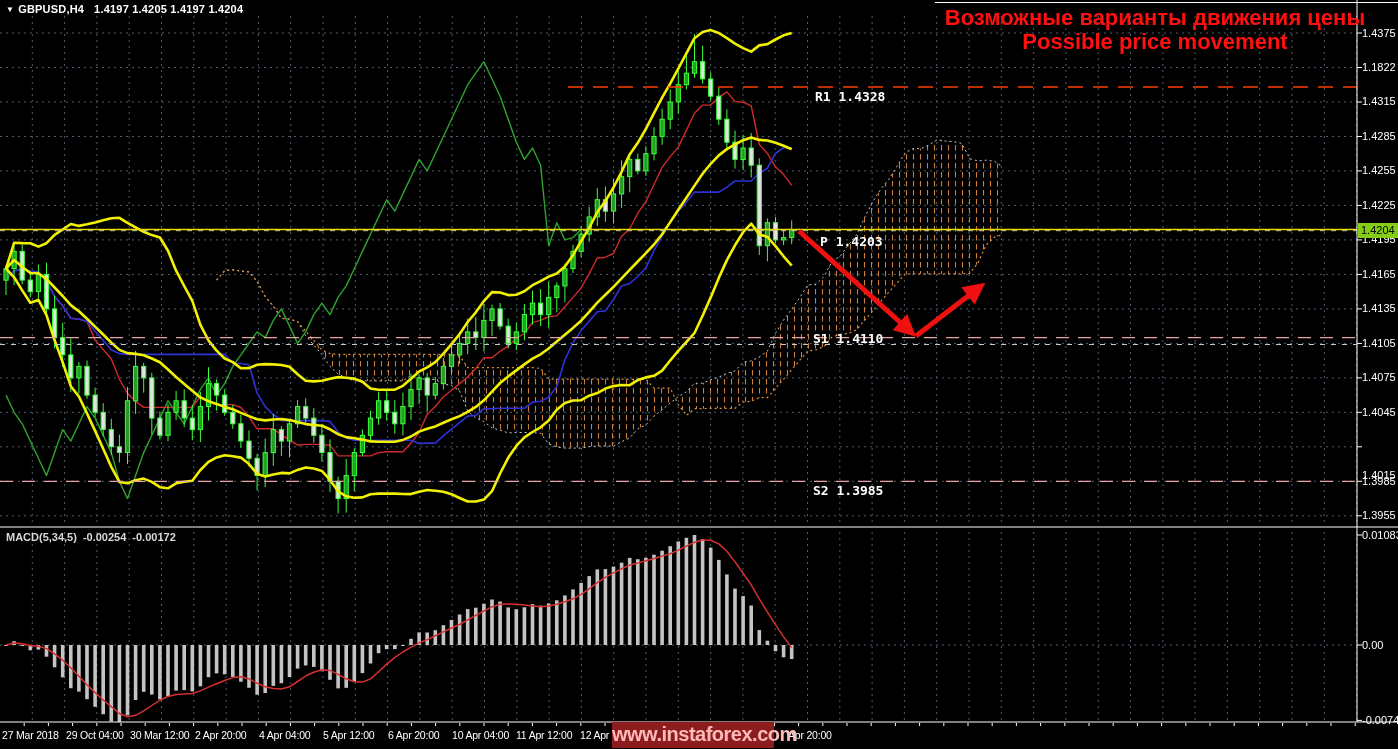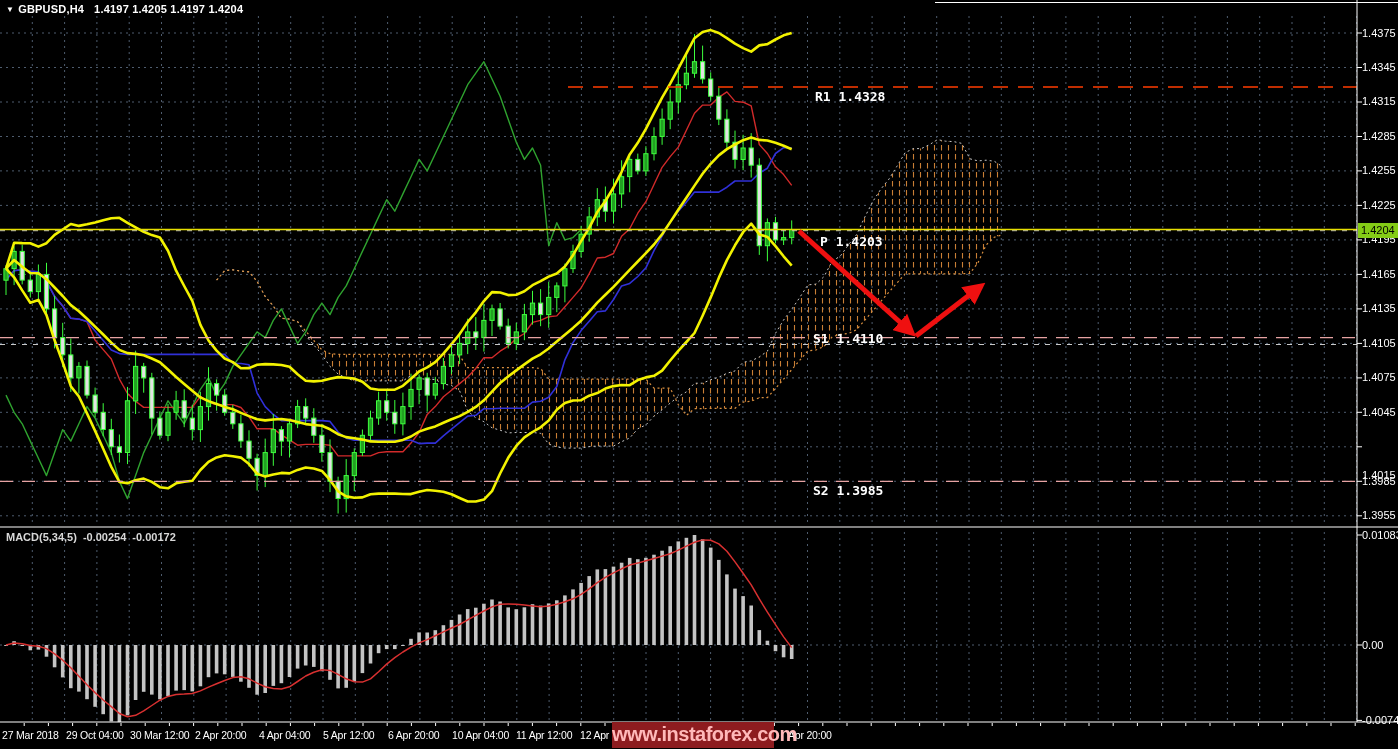--- a/index.html
+++ b/index.html
@@ -538,28 +538,32 @@
       <line x1="1357" y1="0" x2="1357" y2="722" stroke="#ffffff" stroke-width="1"></line>
       <line x1="0" y1="527" x2="1398" y2="527" stroke="#ffffff" stroke-width="1"></line>
       <line x1="0" y1="722" x2="1398" y2="722" stroke="#ffffff" stroke-width="1"></line>
       <line x1="935" y1="2.5" x2="1398" y2="2.5" stroke="#ffffff" stroke-width="1"></line>
     </svg>
 
   <div id="symline" class="abs">
     <span class="tri">▼</span><span>GBPUSD,H4</span><span class="vals">1.4197 1.4205 1.4197 1.4204</span>
   </div>
 
+  <div id="annot" class="abs">
+    <div>Возможные варианты движения цены</div>
+    <div>Possible price movement</div>
+  </div>
 
   <div id="macdlbl" class="abs">
     <span>MACD(5,34,5)</span><span>-0.00254</span><span>-0.00172</span>
   </div>
 
   <div id="price-axis">
       <div class="pricelabel" style="top: 26.5px;">1.4375</div>
-      <div class="pricelabel" style="top: 60.9857px;">1.4345</div>
+      <div class="pricelabel" style="top: 60.9857px;">1.1822</div>
       <div class="pricelabel" style="top: 95.4714px;">1.4315</div>
       <div class="pricelabel" style="top: 129.957px;">1.4285</div>
       <div class="pricelabel" style="top: 164.443px;">1.4255</div>
       <div class="pricelabel" style="top: 198.929px;">1.4225</div>
       <div class="pricelabel" style="top: 233.414px;">1.4195</div>
       <div class="pricelabel" style="top: 267.9px;">1.4165</div>
       <div class="pricelabel" style="top: 302.386px;">1.4135</div>
       <div class="pricelabel" style="top: 336.871px;">1.4105</div>
       <div class="pricelabel" style="top: 371.357px;">1.4075</div>
       <div class="pricelabel" style="top: 405.843px;">1.4045</div>

